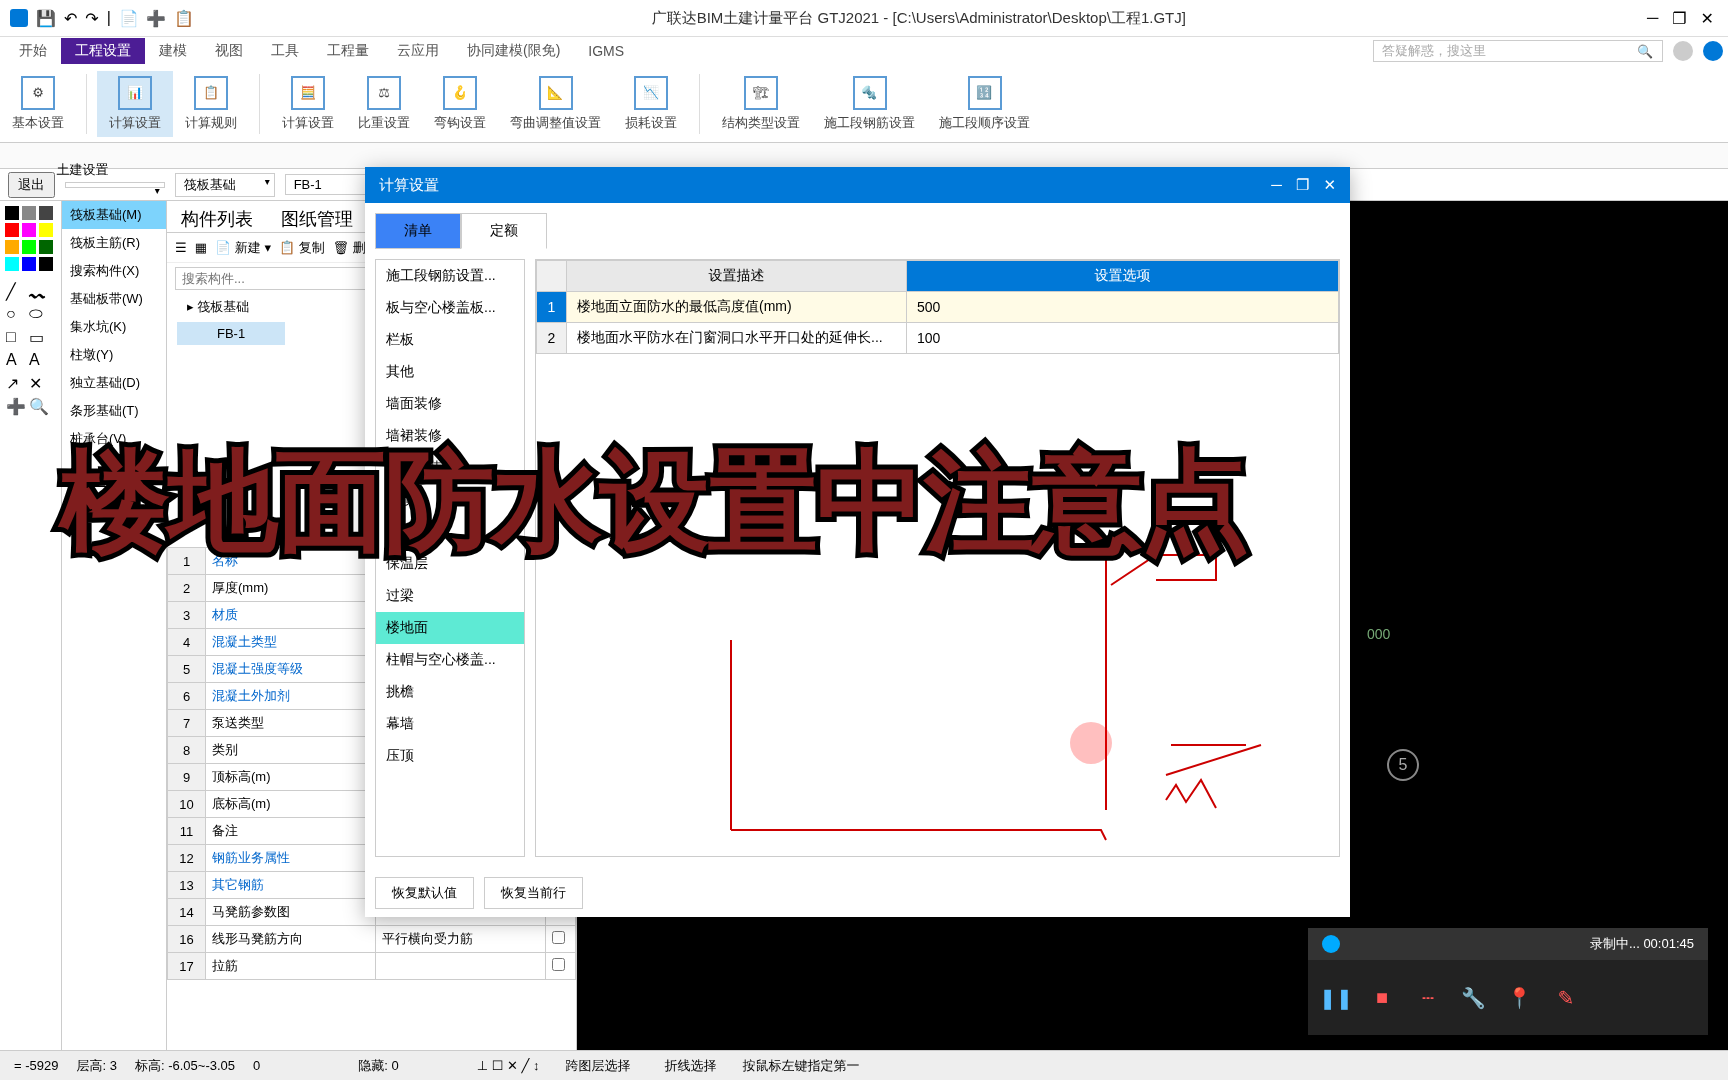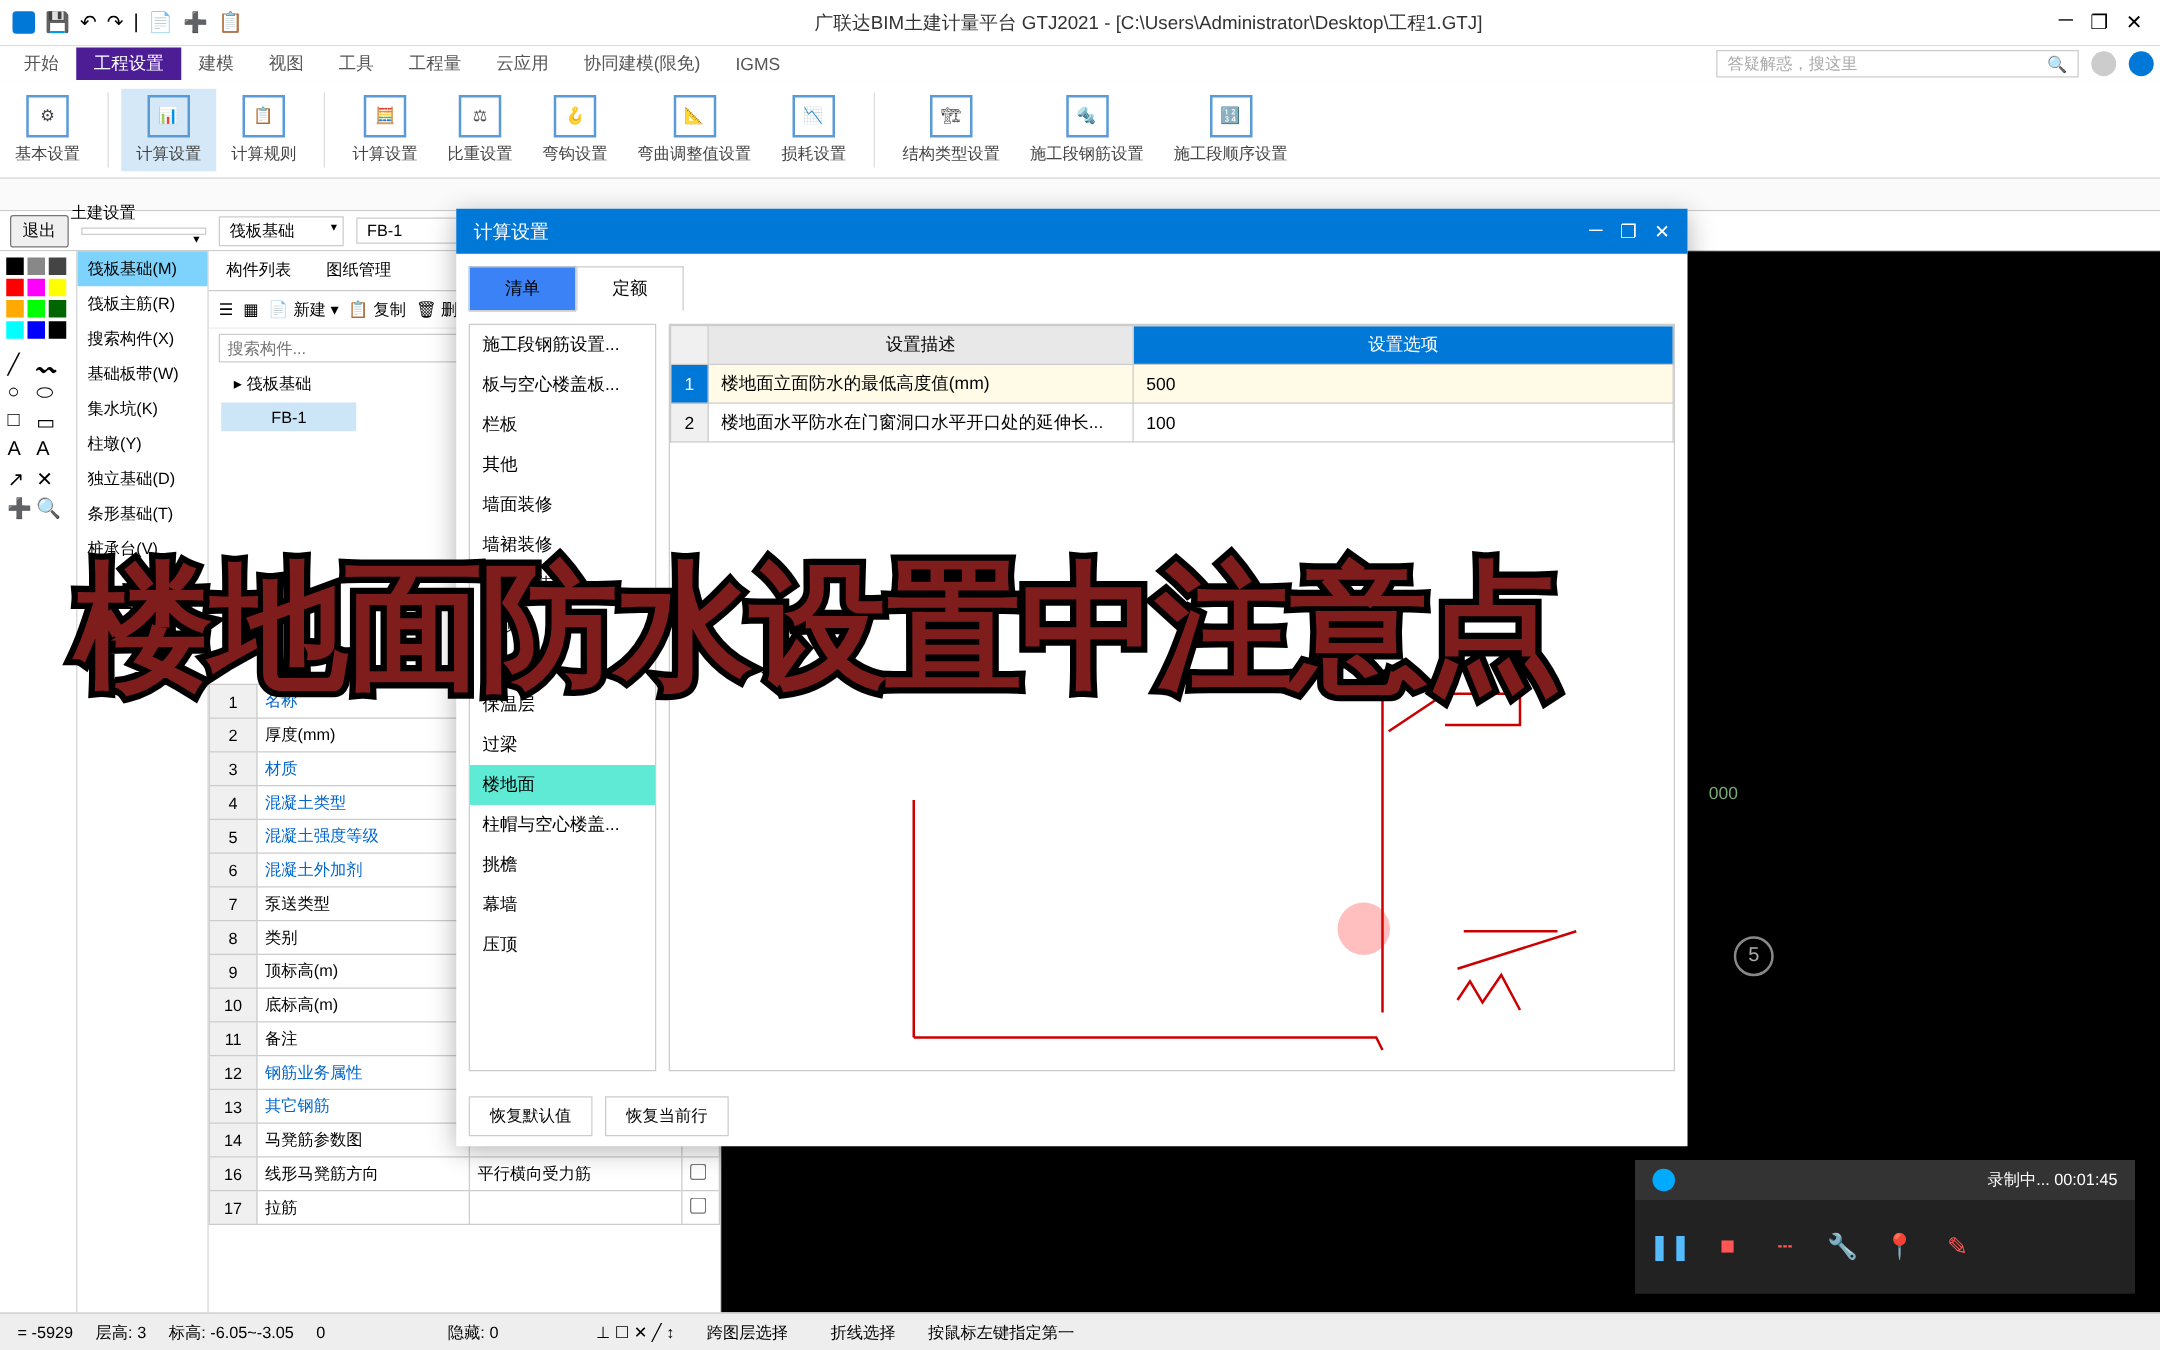--- a/index.html
+++ b/index.html
@@ -35,21 +35,21 @@
     .color-sw { width: 14px; height: 14px; }
     .tool-icons { display: flex; flex-wrap: wrap; gap: 3px; padding: 5px; }
     .tool-ic { width: 20px; height: 20px; border: 1px solid transparent; }
     
     .tree-panel { width: 105px; background: #fff; border-right: 1px solid #ccc; font-size: 13px; }
     .tree-item { padding: 5px 8px; }
     .tree-item.sel { background: #7dd3fc; }
     
     .member-panel { width: 410px; background: #fff; border-right: 1px solid #ccc; }
     .panel-tabs { display: flex; height: 32px; border-bottom: 1px solid #ccc; }
-    .panel-tab { padding: 6px 14px; font-size: 13px; }
+    .panel-tab { padding: 6px 14px; font-size: 18px; }
     .panel-toolbar { display: flex; height: 30px; align-items: center; gap: 8px; padding: 0 8px; font-size: 13px; border-bottom: 1px solid #eee;}
     .search-input { width: 100%; border: 1px solid #ccc; padding: 3px 6px; margin: 4px 8px; font-size: 13px; }
     .tree-node { padding: 4px 20px; font-size: 13px; }
     .tree-leaf { padding: 4px 40px; font-size: 13px; background: #cce5f7; margin: 2px 10px; display: inline-block; }
     .prop-table { width: 100%; border-collapse: collapse; font-size: 13px; }
     .prop-table td { border: 1px solid #ccc; padding: 4px 6px; height: 26px; }
     .prop-table .rownum { width: 38px; text-align: center; background: #f0f0f0; }
     .prop-table .link { color: #0066cc; }
     
     .canvas { flex: 1; background: #000; position: relative; }

